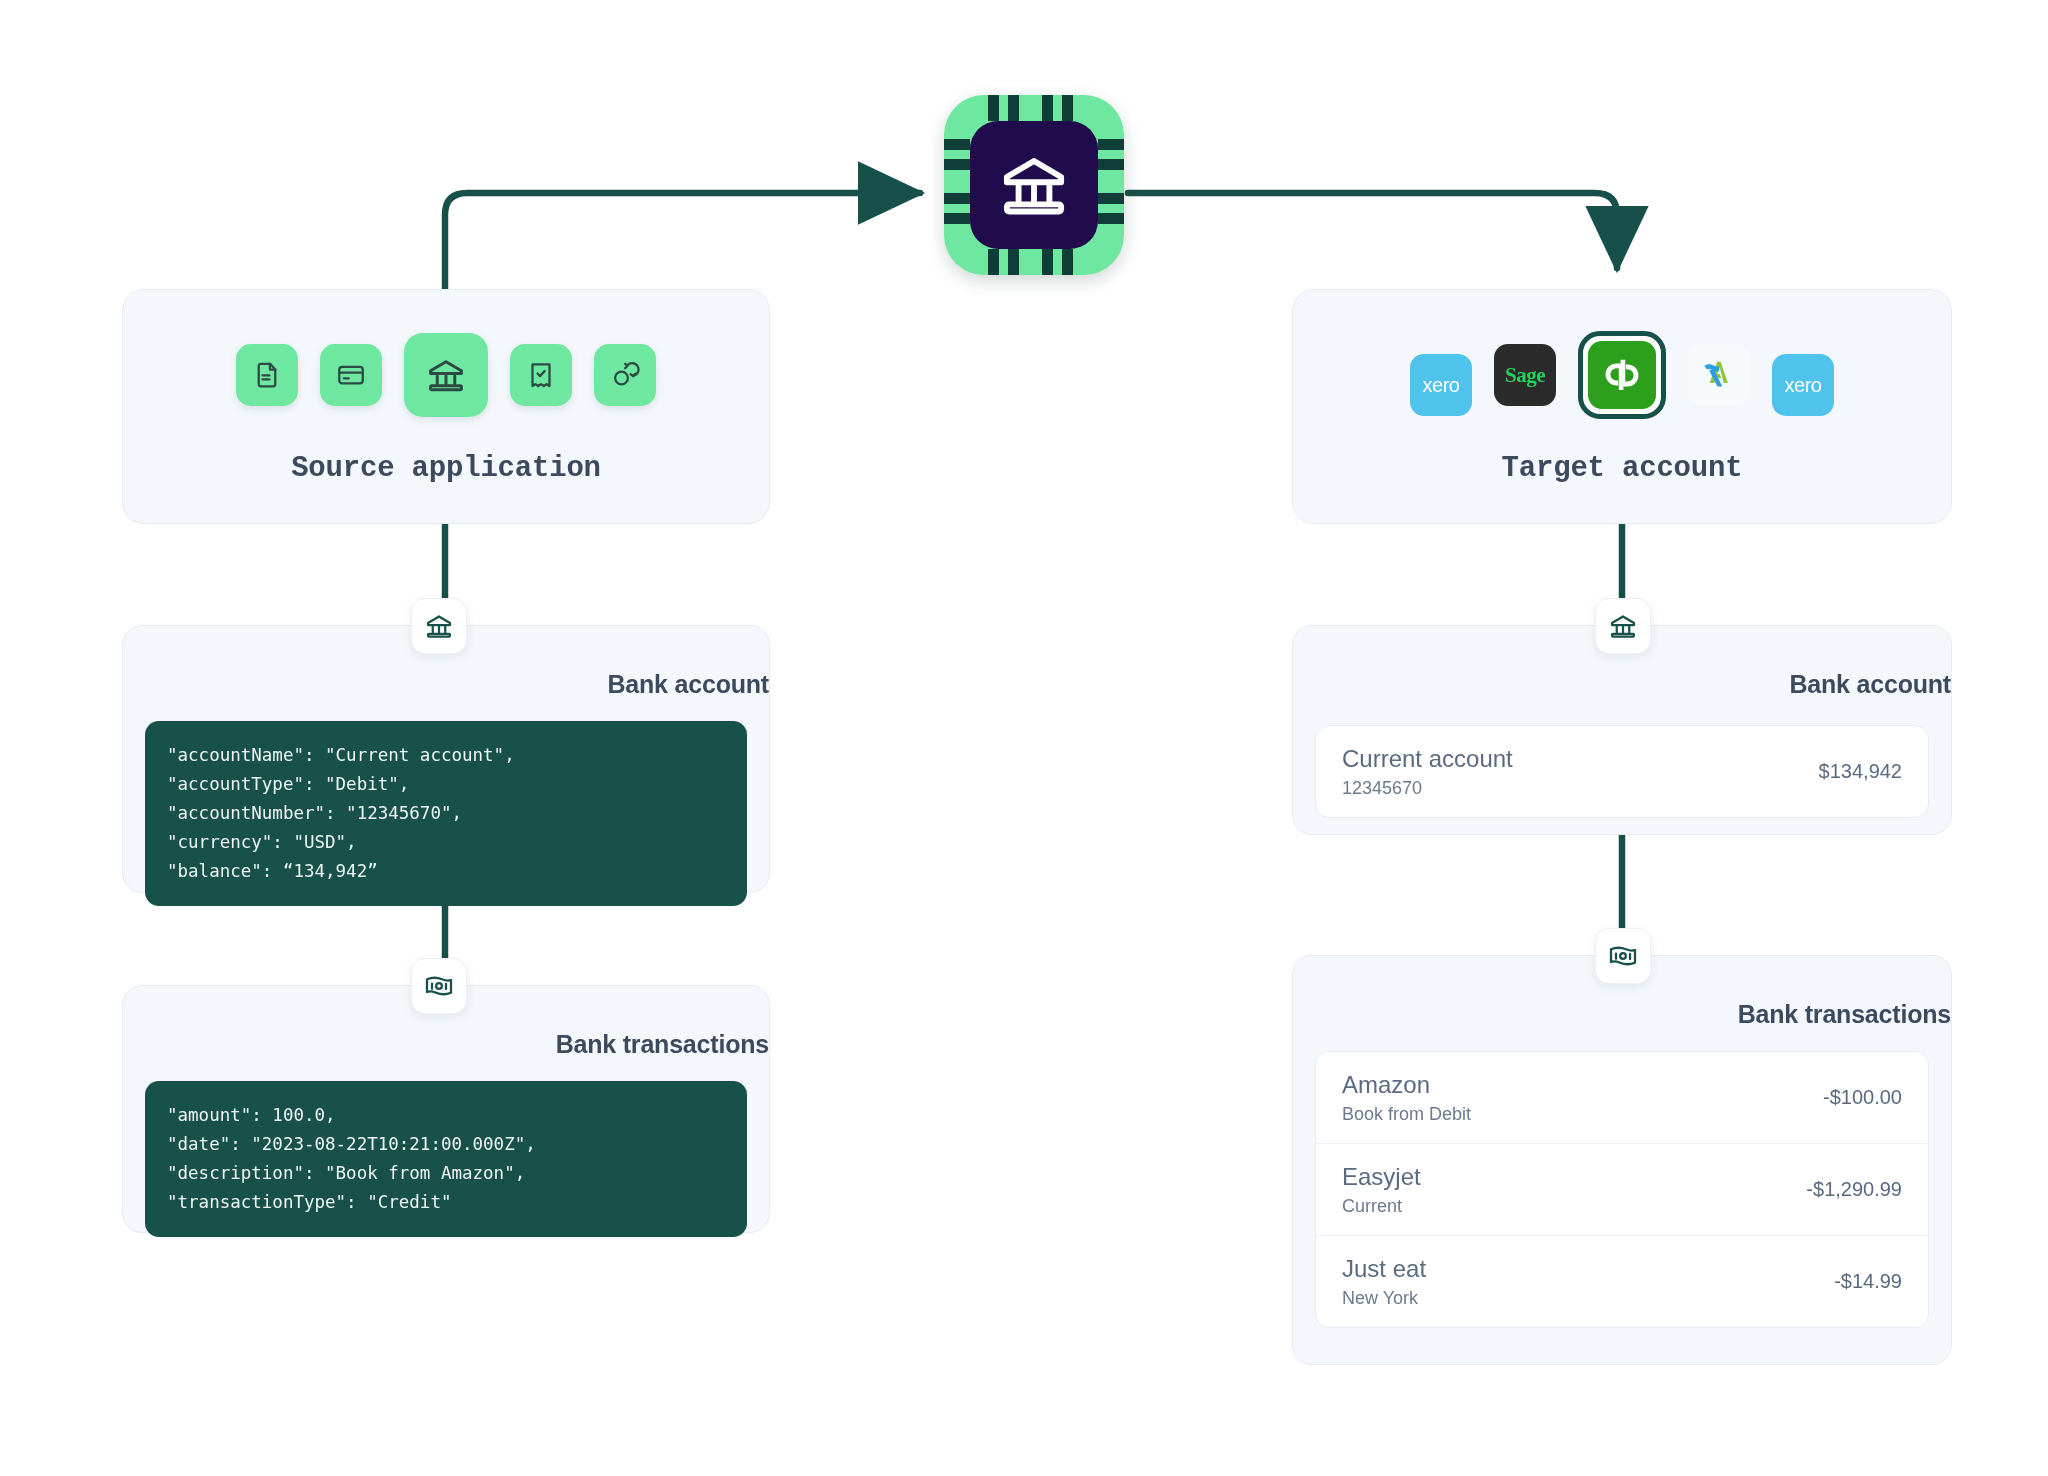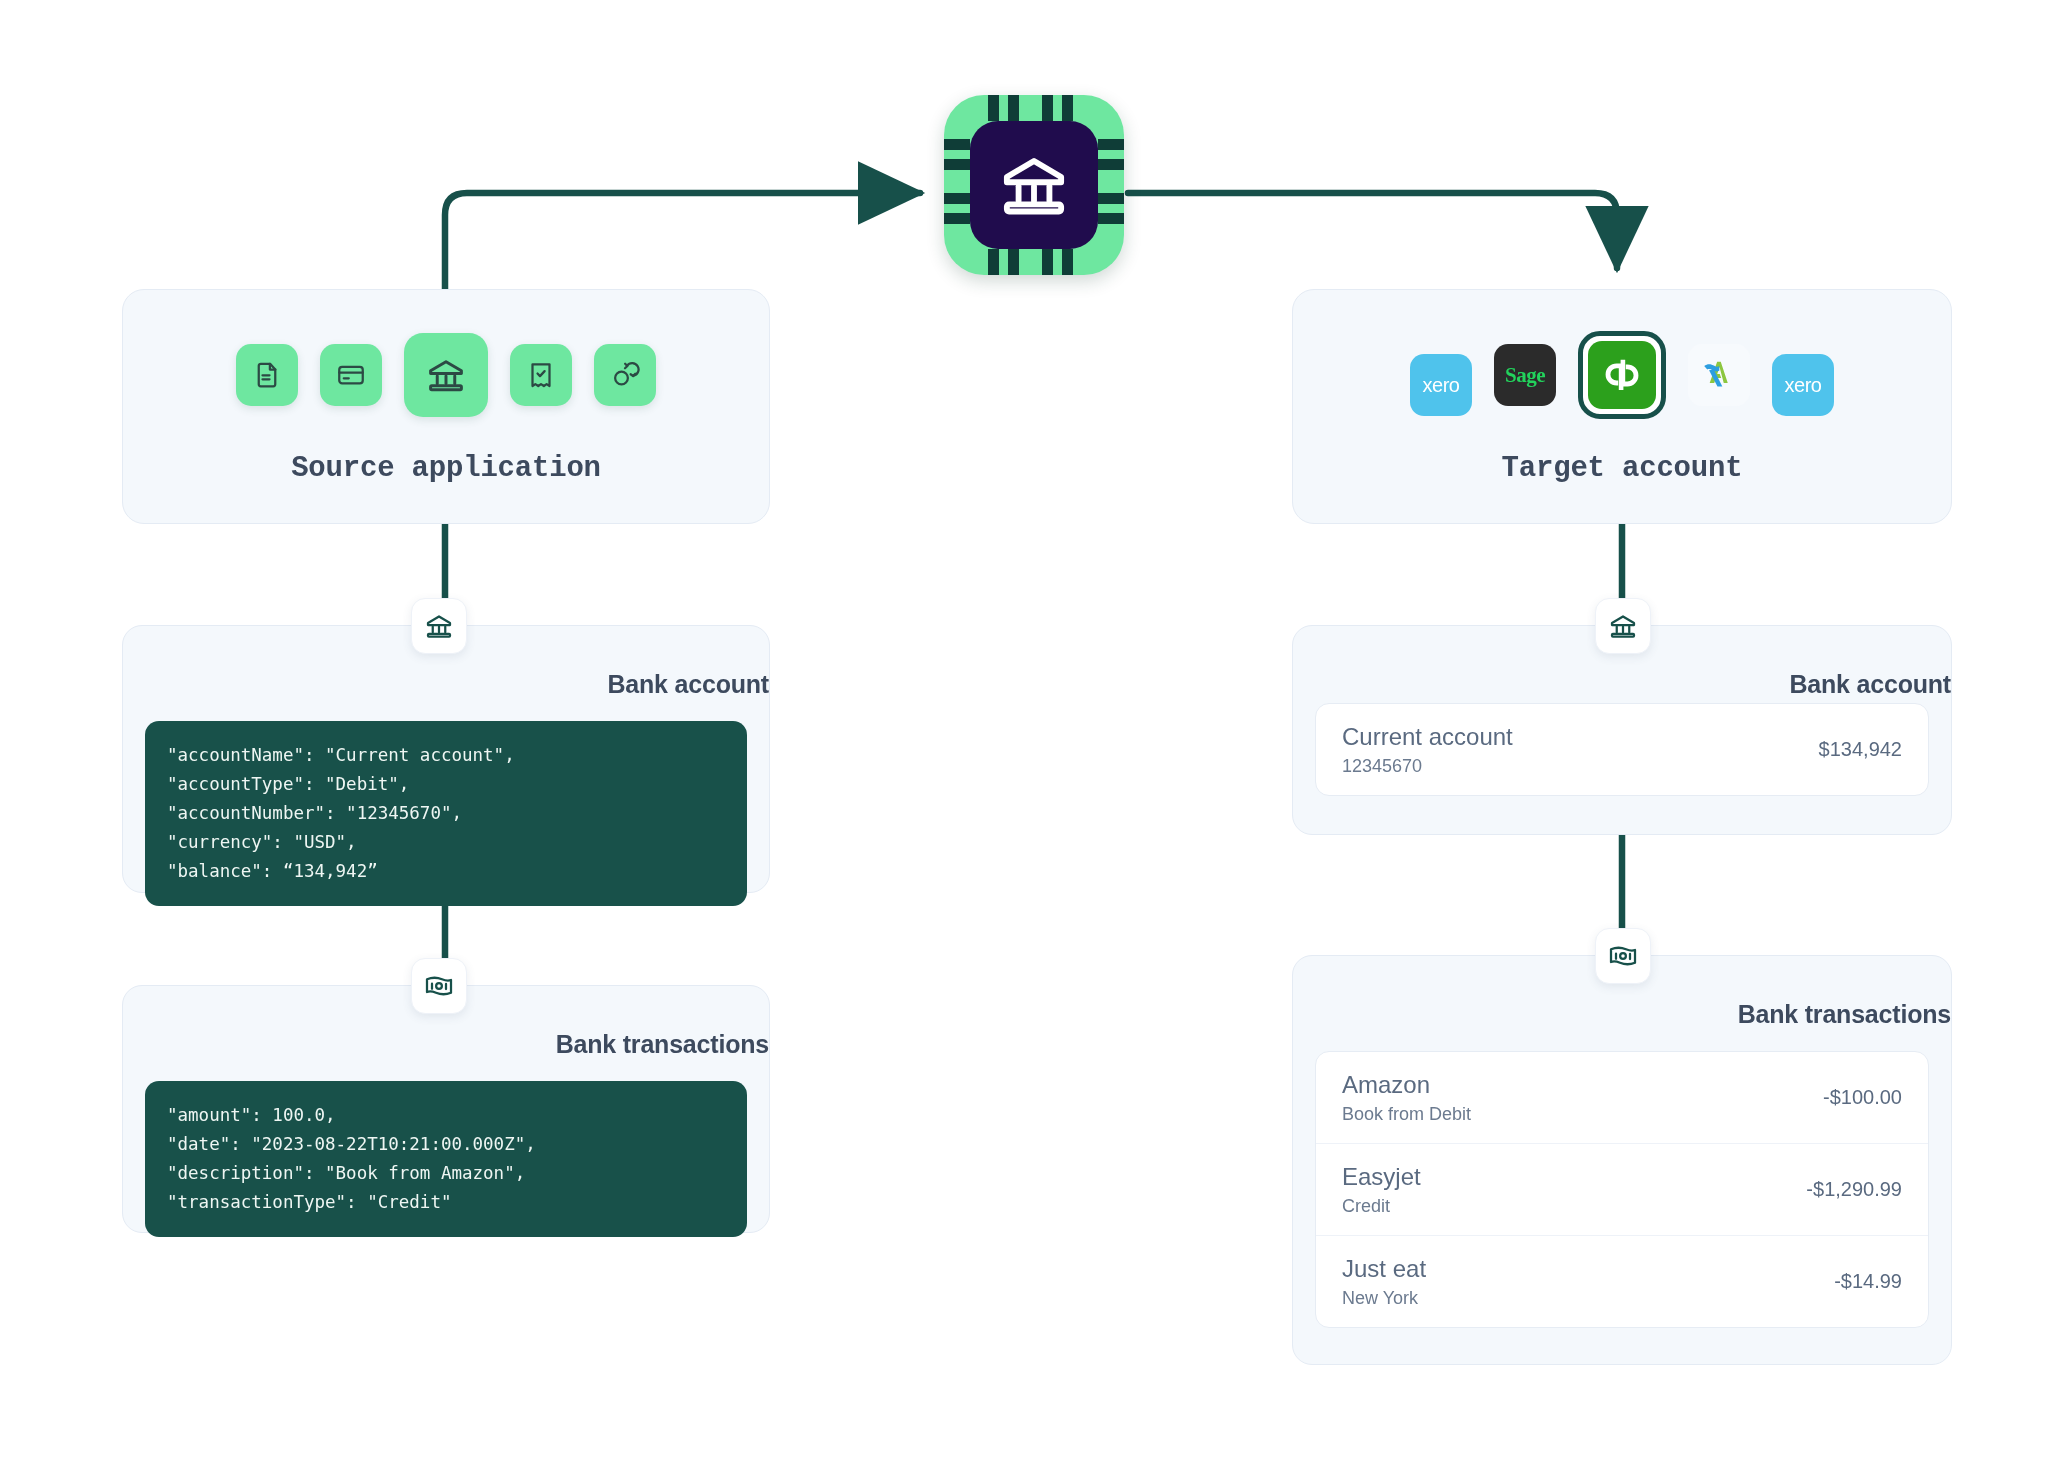--- a/index.html
+++ b/index.html
@@ -380,21 +380,21 @@
     <div class="badge" style="left:302px; top:-28px;">
       <svg width="30" height="30" viewBox="0 0 24 24" fill="none" stroke="#17504a" stroke-width="1.8" stroke-linecap="round" stroke-linejoin="round">
         <path d="M3.2 9.6 L12 4.4 L20.8 9.6 L20.8 11.2 L3.2 11.2 Z"></path>
         <line x1="7" y1="12.5" x2="7" y2="17"></line>
         <line x1="12" y1="12.5" x2="12" y2="17"></line>
         <line x1="17" y1="12.5" x2="17" y2="17"></line>
         <rect x="3.2" y="18.2" width="17.6" height="2.2" rx="0.7"></rect>
       </svg>
     </div>
     <div class="card-title" style="margin-top:44px;">Bank account</div>
-    <div class="white-box" style="margin:4px 22px 0 22px;">
+    <div class="white-box" style="margin:26px 22px 0 22px;">
       <div class="row">
         <div>
           <div class="row-main">Current account</div>
           <div class="row-sub">12345670</div>
         </div>
         <div class="row-amt">$134,942</div>
       </div>
     </div>
   </div>
 
@@ -414,21 +414,21 @@
         <div>
           <div class="row-main">Amazon</div>
           <div class="row-sub">Book from Debit</div>
         </div>
         <div class="row-amt">-$100.00</div>
       </div>
 
       <div class="row">
         <div>
           <div class="row-main">Easyjet</div>
-          <div class="row-sub">Credit</div>
+          <div class="row-sub">Current</div>
         </div>
         <div class="row-amt">-$1,290.99</div>
       </div>
 
       <div class="row">
         <div>
           <div class="row-main">Just eat</div>
           <div class="row-sub">New York</div>
         </div>
         <div class="row-amt">-$14.99</div>

